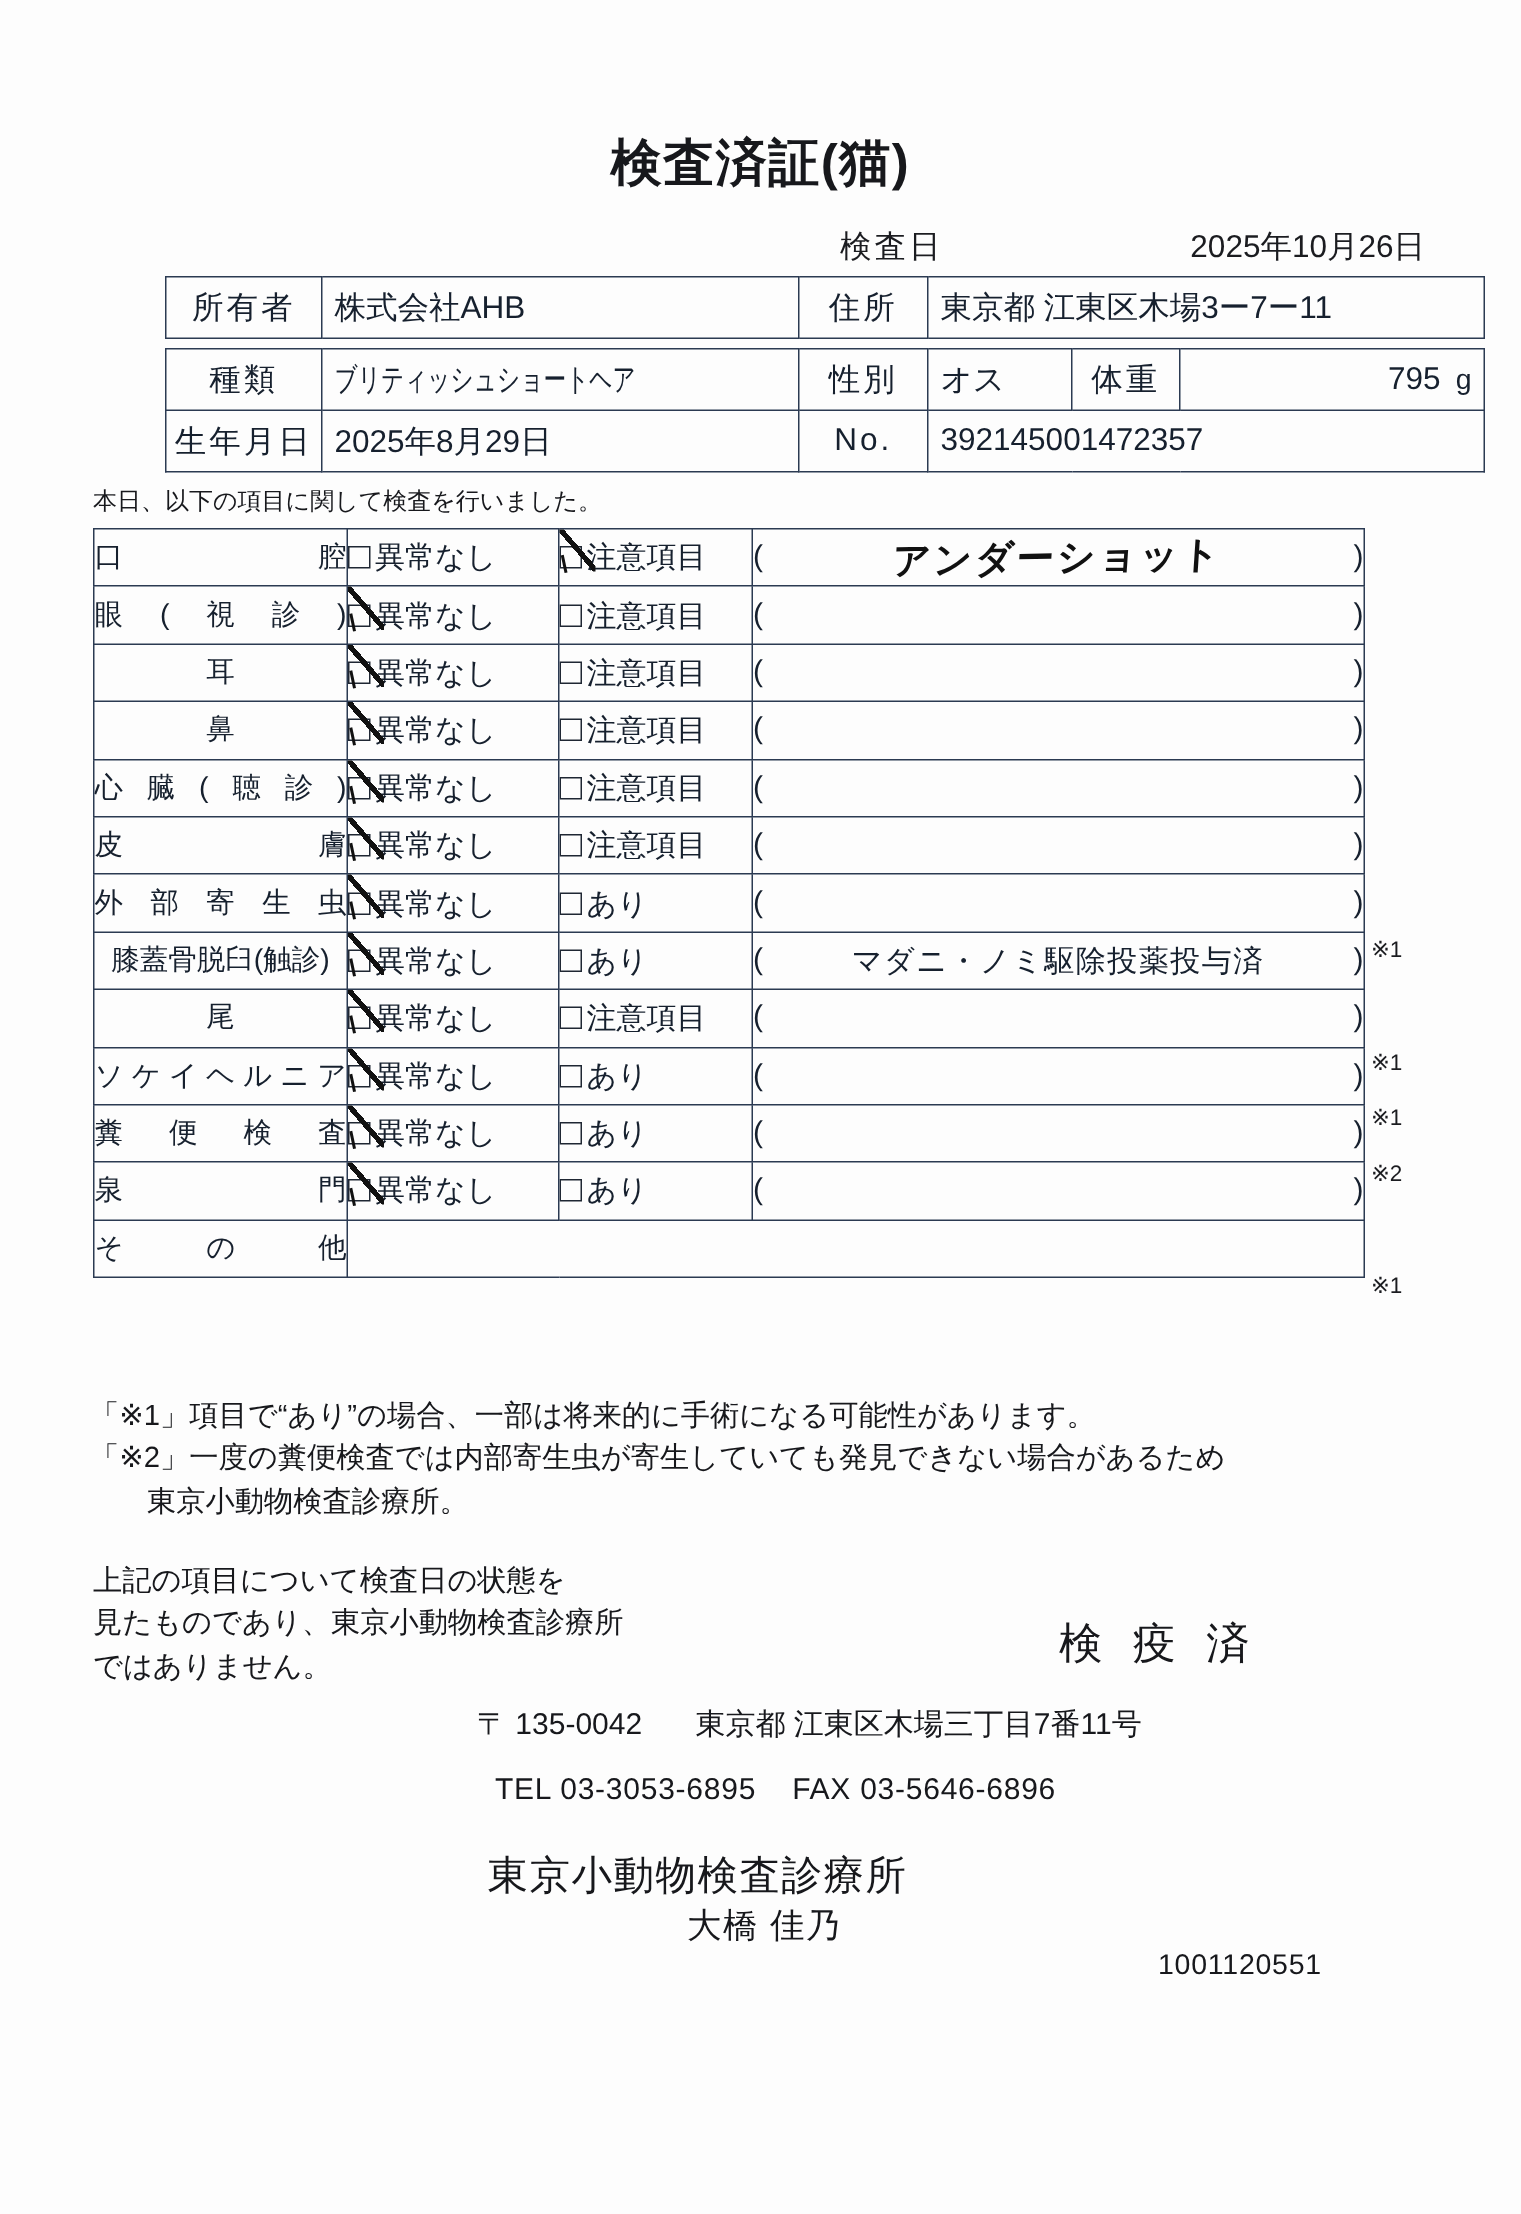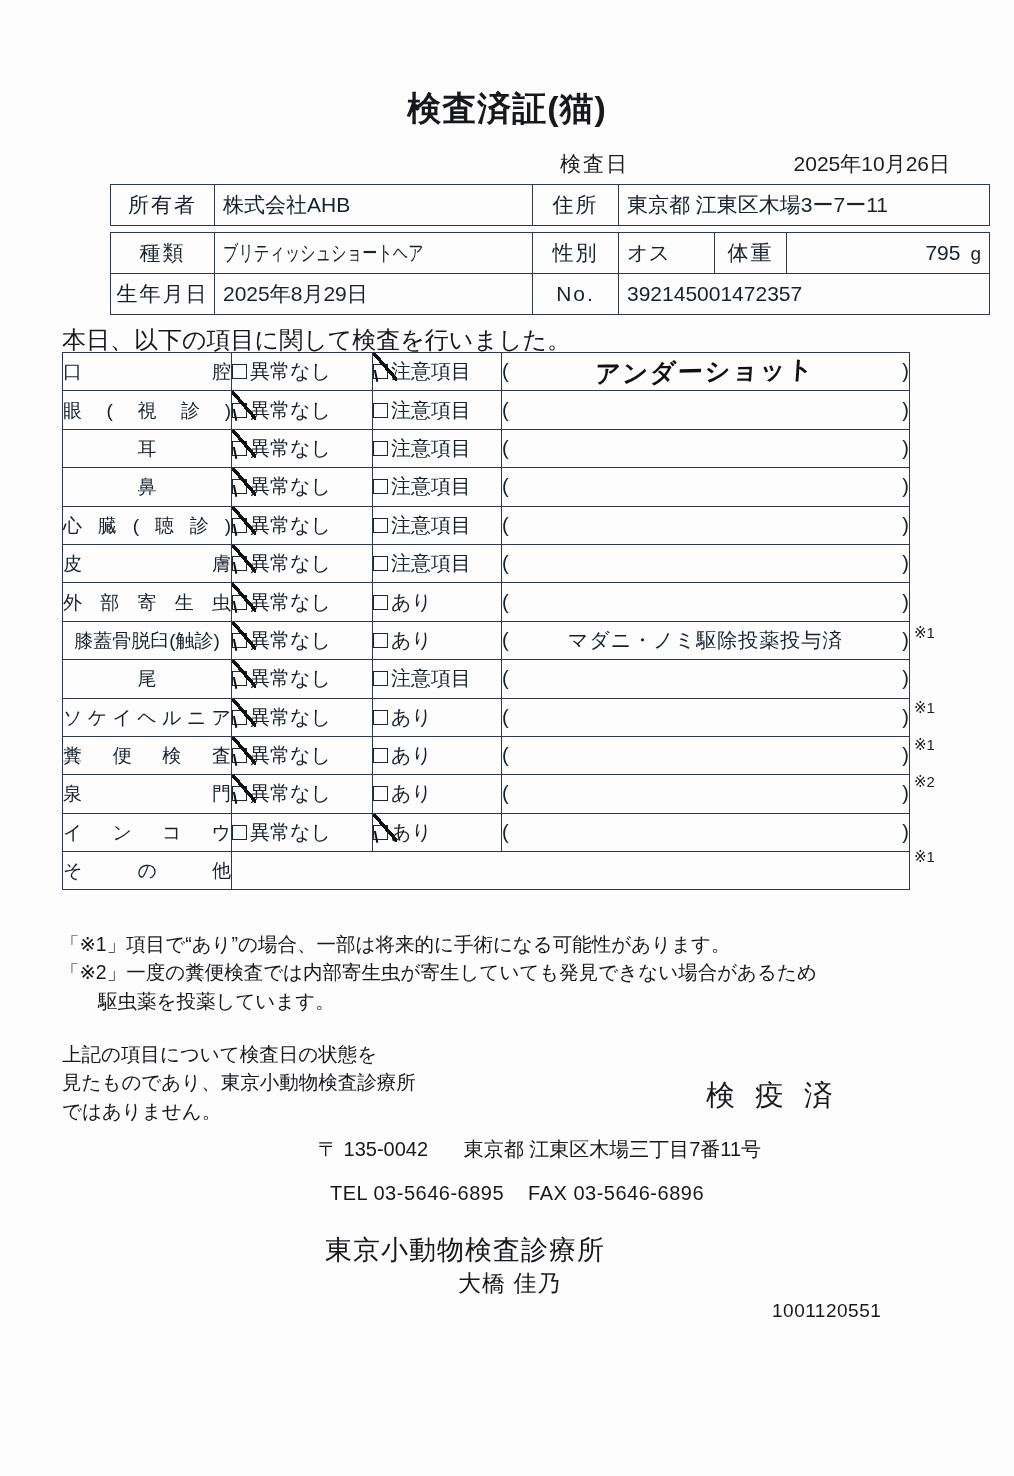--- a/index.html
+++ b/index.html
@@ -82,21 +82,21 @@
     transform-origin: left center;
     letter-spacing: 0px;
   }
   .weight-unit { padding-left: 10px; font-size: 19px; }
 
   
   .intro {
     position: absolute;
     left: 62px;
     top: 324px;
-    font-size: 24px;
+    font-size: 16px;
     color: #17181c;
   }
 
   
   #check-table {
     position: absolute;
     left: 62px;
     top: 352px;
     width: 848px;
     border-collapse: collapse;
@@ -582,77 +582,57 @@
           <td class="note-cell">
             <div class="paren-row">
               <span>(</span>
               <span class="inner-note"></span>
               <span>)</span>
             </div>
           </td>
         </tr>
         <tr>
           <td class="item-cell">
-            <span class="item-label">インコウ</span>
-          </td>
-          <td class="opt-cell"><span class="opt">
-              <span class="box"></span>
-              <span>異常なし</span>
-            </span></td>
-          <td class="opt2-cell"><span class="opt">
-              <span class="box checked"></span>
-              <span>あり</span>
-            </span></td>
-          <td class="note-cell">
-            <div class="paren-row">
-              <span>(</span>
-              <span class="inner-note"></span>
-              <span>)</span>
-            </div>
-          </td>
-        </tr>
-        <tr>
-          <td class="item-cell">
             <span class="item-label">その他</span>
           </td>
           <td colspan="3" class="note-cell full"></td>
         </tr>
       </tbody>
   </table>
 
   <div id="mark-layer">
       <div class="mark-col" style="top: 623.8px;">※1</div>
       <div class="mark-col" style="top: 698.6px;">※1</div>
       <div class="mark-col" style="top: 736px;">※1</div>
       <div class="mark-col" style="top: 773.4px;">※2</div>
       <div class="mark-col" style="top: 848.2px;">※1</div>
     </div>
 
   <div class="footnotes">
     <div>「※1」項目で“あり”の場合、一部は将来的に手術になる可能性があります。</div>
     <div>「※2」一度の糞便検査では内部寄生虫が寄生していても発見できない場合があるため</div>
-    <div class="indent">駆虫薬を投薬しています。</div>
+    <div class="indent">東京小動物検査診療所。</div>
   </div>
 
   <div class="disclaimer">
     <div>上記の項目について検査日の状態を</div>
     <div>見たものであり、東京小動物検査診療所</div>
     <div>ではありません。</div>
   </div>
 
   <div class="quarantine">検 疫 済</div>
 
   <div class="clinic-addr">
     <span>〒</span>
     <span class="zip">135-0042</span>
     <span class="addr">東京都 江東区木場三丁目7番11号</span>
   </div>
 
   <div class="clinic-tel">
-    <span>TEL 03-5646-6895</span>
+    <span>TEL 03-3053-6895</span>
     <span class="fax">FAX 03-5646-6896</span>
   </div>
 
   <div class="clinic-name">東京小動物検査診療所</div>
   <div class="vet-name">大橋 佳乃</div>
   <div class="serial">1001120551</div>
 
 </div>
 
 </body></html>

